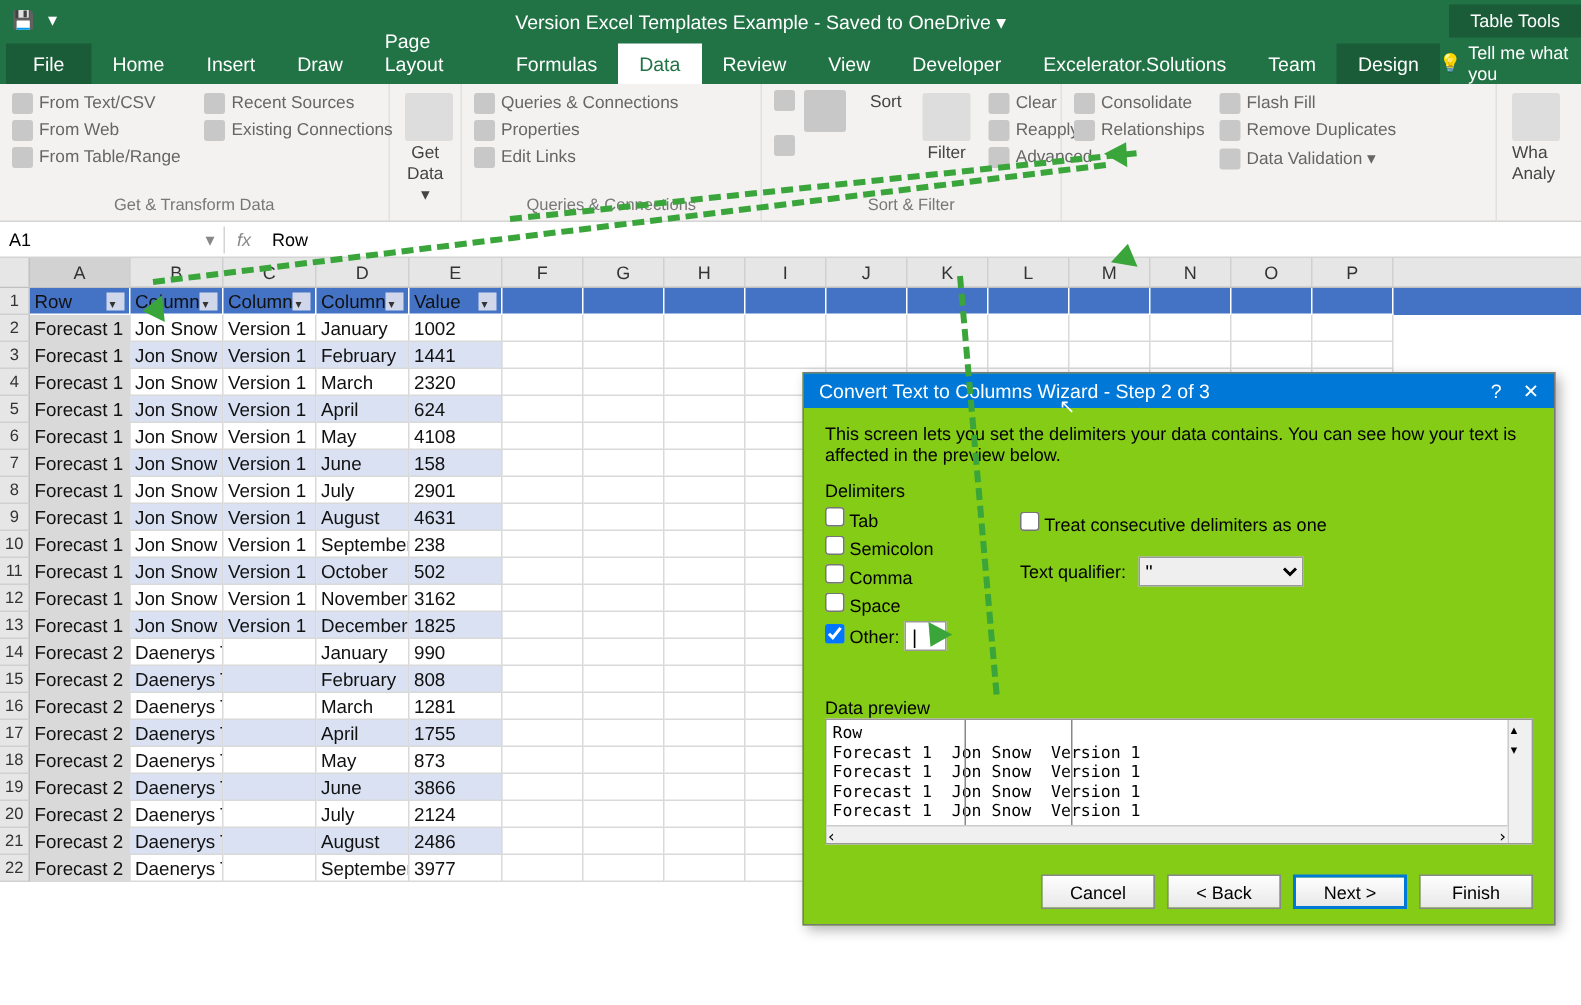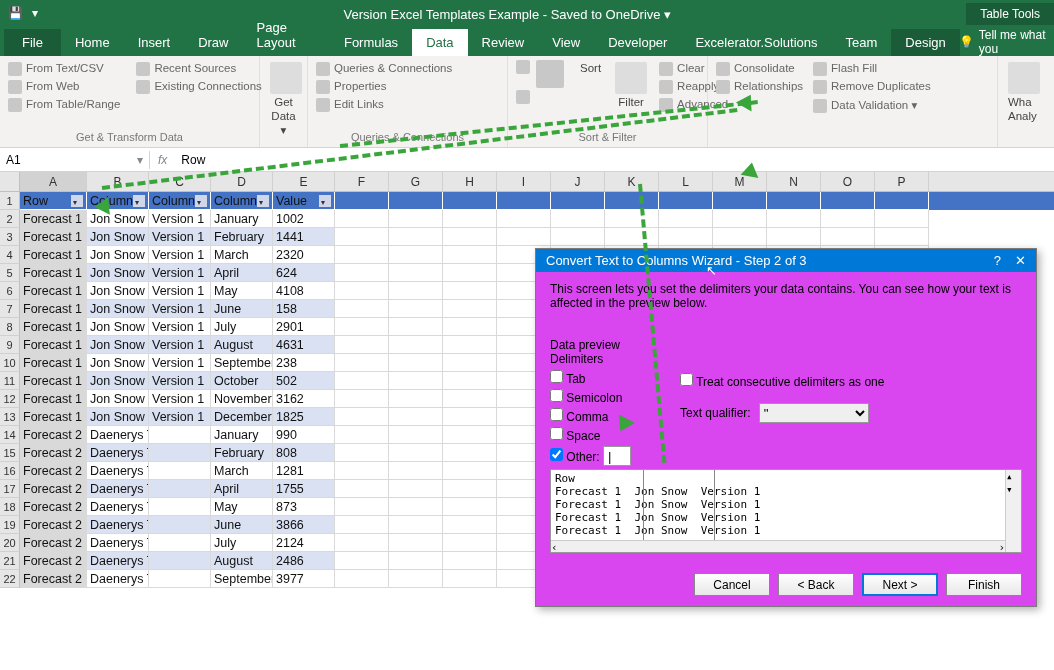--- a/index.html
+++ b/index.html
@@ -54,21 +54,21 @@
 .thead .cell .dd:after { content:"▾"; color:#333; font-size:8px; position:absolute; left:2px; top:-1px;}
 .row .cell.colA { background: #d9d9d9; }
 
 
 .band { background: #d9e1f2; }
 
 
 .wA{width:67px;} .wB{width:62px;} .wC{width:62px;} .wD{width:62px;} .wE{width:62px;}
 
 
-.dialog { position: absolute; top: 248px; left: 535px; width: 502px; background: #d946ef; border: 1px solid #7a7a7a; box-shadow: 3px 3px 8px rgba(0,0,0,0.3); font-size: 12px; }
+.dialog { position: absolute; top: 248px; left: 535px; width: 502px; background: #84cc16; border: 1px solid #7a7a7a; box-shadow: 3px 3px 8px rgba(0,0,0,0.3); font-size: 12px; }
 .dialog .dlg-title { background: #0078d7; color: #fff; padding: 4px 10px; display:flex; justify-content:space-between; align-items:center; font-size:13px;}
 .dialog .dlg-title .rbtns { display:flex; gap:14px; }
 .dialog .dlg-body { padding: 10px 14px; color:#000; }
 .dialog label { display: block; margin: 3px 0; }
 .dialog input[type=text] { border:1px solid #999; height:20px; padding:0 4px; }
 .dialog select { border:1px solid #999; height:20px; width:110px; }
 .dialog .buttons { display:flex; gap:8px; justify-content:flex-end; padding:10px 14px; }
 .dialog .buttons button { min-width:76px; height:23px; border:1px solid #888; background:linear-gradient(#fefefe,#e8e8e8); cursor:pointer; font-size:12px;}
 .dialog .buttons button.primary { border:2px solid #0078d7; }
 .preview-box { background:#fff; border:1px solid #999; height:84px; font-family:monospace; font-size:11px; color:#000; overflow:hidden; position:relative; padding:2px 4px;}
@@ -659,38 +659,38 @@
   <div class="dlg-title">
     <span>Convert Text to Columns Wizard - Step 2 of 3</span>
     <span style="position:absolute; left:170px; top:14px; color:#fff">↖</span>
     <div class="rbtns">
       <span>?</span>
       <span>✕</span>
     </div>
   </div>
   <div class="dlg-body">
     <p style="margin-bottom:10px">This screen lets you set the delimiters your data contains.  You can see how your text is affected in the preview below.</p>
-    <div style="margin-top:28px">Data preview</div>
     <div style="display:flex; gap:30px">
       <div style="width:100px">
         <div style="margin-bottom:4px">Delimiters</div>
         <label><input type="checkbox" style=""> <span>Tab</span></label>
         <label><input type="checkbox" style=""> <span>Semicolon</span></label>
         <label><input type="checkbox" style=""> <span>Comma</span></label>
         <label><input type="checkbox" style=""> <span>Space</span></label>
         <label><input type="checkbox" checked="" style=""> <span>Other:</span> <input type="text" style="width: 28px;" value="|"></label>
       </div>
       <div style="padding-top:18px">
         <label><input type="checkbox" style=""> <span>Treat consecutive delimiters as one</span></label>
         <div style="margin-top:14px; display:flex; align-items:center; gap:8px">
           <span>Text qualifier:</span>
           <select><option>"</option></select>
         </div>
       </div>
     </div>
+    <div style="margin-top:28px">Data preview</div>
     <div class="preview-box" id="previewbox">
       <div class="preview-vline1"></div>
       <div class="preview-vline2"></div>
       <div class="scroll-r">▴<br>▾</div>
       <div class="scroll-b">
           <span style="float:left">‹</span>
           <span style="float:right">›</span>
         </div>
     <div class="pv-row">Row</div>
         <div class="pv-row">Forecast 1  Jon Snow  Version 1</div>

